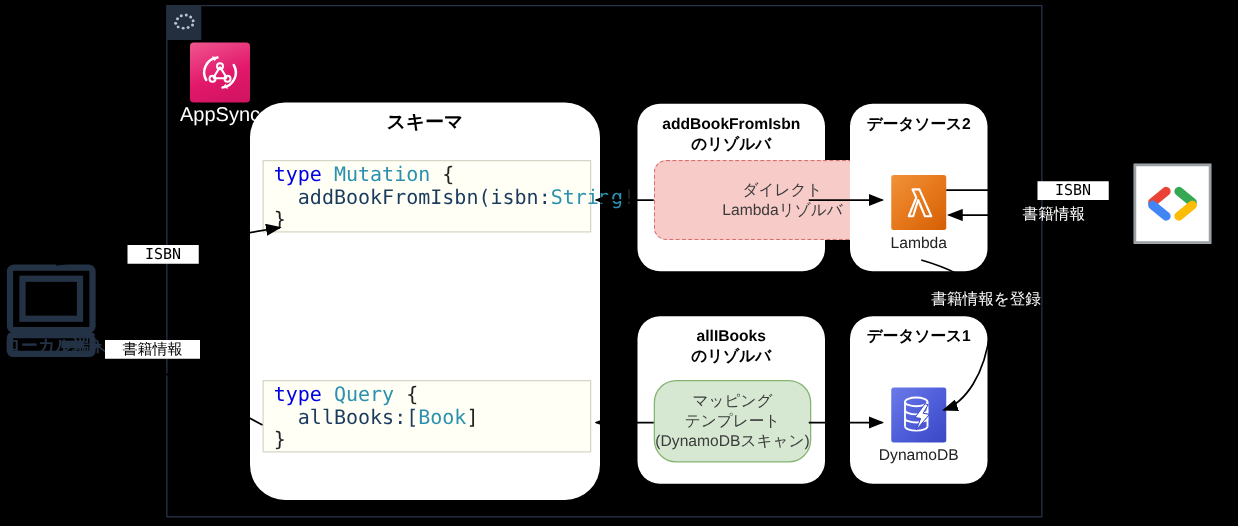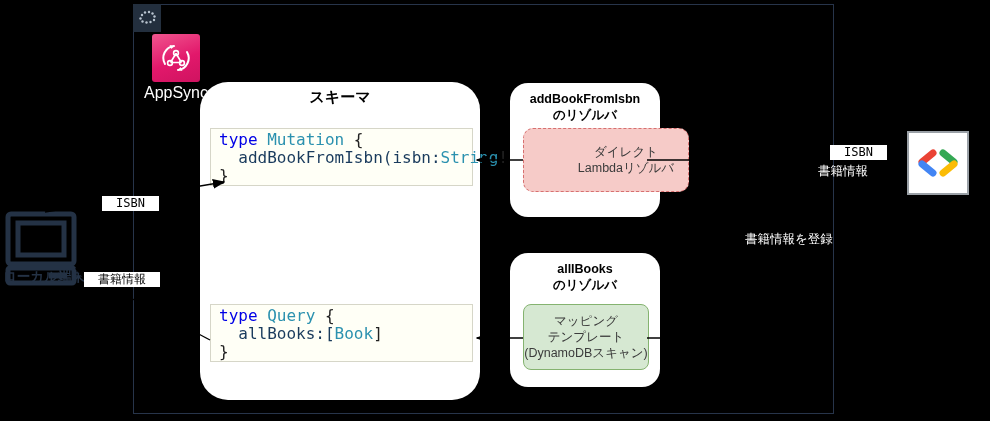--- a/index.html
+++ b/index.html
@@ -33,21 +33,21 @@
   .node-box{background:#fff;border-radius:18px;color:#111;}
   #resolver1-box{left:510px;top:83px;width:150px;height:134px;}
   #resolver2-box{left:510px;top:253px;width:150px;height:134px;}
   #ds2-box{left:680px;top:83px;width:110px;height:134px;}
   #ds1-box{left:680px;top:253px;width:110px;height:134px;}
   .node-title{position:absolute;top:8px;left:0;width:100%;text-align:center;
     font-size:12.5px;font-weight:bold;line-height:16px;color:#000;}
 
   #pink-box{left:523px;top:128px;width:124px;height:62px;border-radius:10px;
     background:#f6cbc8;border:1.5px dashed #d77070;display:flex;align-items:center;justify-content:center;padding-left:40px;}
-  #green-box{left:523px;top:304px;width:124px;height:64px;border-radius:8px;
+  #green-box{left:523px;top:304px;width:124px;height:64px;border-radius:18px;
     background:#d6e8d2;border:1.5px solid #85b370;display:flex;align-items:center;justify-content:center;}
   .inner-text{font-size:12.5px;line-height:16px;color:#3b3b3b;text-align:center;}
 
   .svc-icon{position:absolute;left:33px;top:57px;width:44px;height:44px;border-radius:2px;}
   #lambda-icon{background:linear-gradient(135deg,#f0923a 0%,#e87b1e 45%,#d45f05 100%);}
   #dynamodb-icon{background:linear-gradient(135deg,#6b7ae8 0%,#4d5cd8 55%,#3a47c4 100%);}
   .svc-label{position:absolute;top:104px;left:0;width:100%;text-align:center;font-size:12.5px;color:#222;}
 
   
   #client-label{left:0px;top:268px;width:88px;text-align:center;color:#243245;font-size:13.5px;font-weight:bold;font-family:Liberation Mono, monospace;}
@@ -128,35 +128,60 @@
       <div>のリゾルバ</div>
     </div>
   </div>
   <div id="pink-box" class="abs">
     <div class="inner-text">
       <div>ダイレクト</div>
       <div>Lambdaリゾルバ</div>
     </div>
   </div>
 
+  <div id="ds2-box" class="abs node-box">
+    <div class="node-title">データソース2</div>
+    <div id="lambda-icon" class="svc-icon">
+      <svg width="44" height="44" viewBox="0 0 44 44">
+        <path d="M14,33 L20,18 L17,11.5 L22.5,11.5 L32,33 L27,33 L21.5,20 L17.5,33 Z" fill="none" stroke="#fff" stroke-width="1.7" stroke-linejoin="round"></path>
+      </svg>
+    </div>
+    <div class="svc-label">Lambda</div>
+  </div>
 
   <div id="resolver2-box" class="abs node-box">
     <div class="node-title">
       <div>allIBooks</div>
       <div>のリゾルバ</div>
     </div>
   </div>
   <div id="green-box" class="abs">
     <div class="inner-text">
       <div>マッピング</div>
       <div>テンプレート</div>
       <div>(DynamoDBスキャン)</div>
     </div>
   </div>
 
+  <div id="ds1-box" class="abs node-box">
+    <div class="node-title">データソース1</div>
+    <div id="dynamodb-icon" class="svc-icon">
+      <svg width="44" height="44" viewBox="0 0 44 44">
+        <g stroke="#fff" stroke-width="1.5" fill="none">
+          <ellipse cx="20" cy="11.5" rx="9" ry="3.5"></ellipse>
+          <path d="M11,11.5 V31 M29,11.5 V31"></path>
+          <path d="M11,31 A9,3.5 0 0 0 29,31"></path>
+          <path d="M11,18 A9,3.5 0 0 0 29,18"></path>
+          <path d="M11,24.5 A9,3.5 0 0 0 29,24.5"></path>
+        </g>
+        <path d="M27,13 L19,24 L23.5,24.8 L20,34 L30.5,21.5 L25.5,20.6 L29.5,13.8 Z" fill="#fff" stroke="#3a47c4" stroke-width="0.8"></path>
+      </svg>
+    </div>
+    <div class="svc-label">DynamoDB</div>
+  </div>
 
   <div class="abs" style="left:2px;top:206px;width:80px;height:80px;">
     <svg width="80" height="80" viewBox="0 0 80 80">
       <g stroke="#243245" stroke-width="5" fill="none">
         <rect x="6" y="8" width="66" height="50" rx="3"></rect>
         <rect x="16" y="17" width="46" height="32"></rect>
         <rect x="6" y="62" width="66" height="15" rx="2"></rect>
       </g>
       <rect x="47" y="66.5" width="18" height="6" fill="#243245"></rect>
     </svg>

